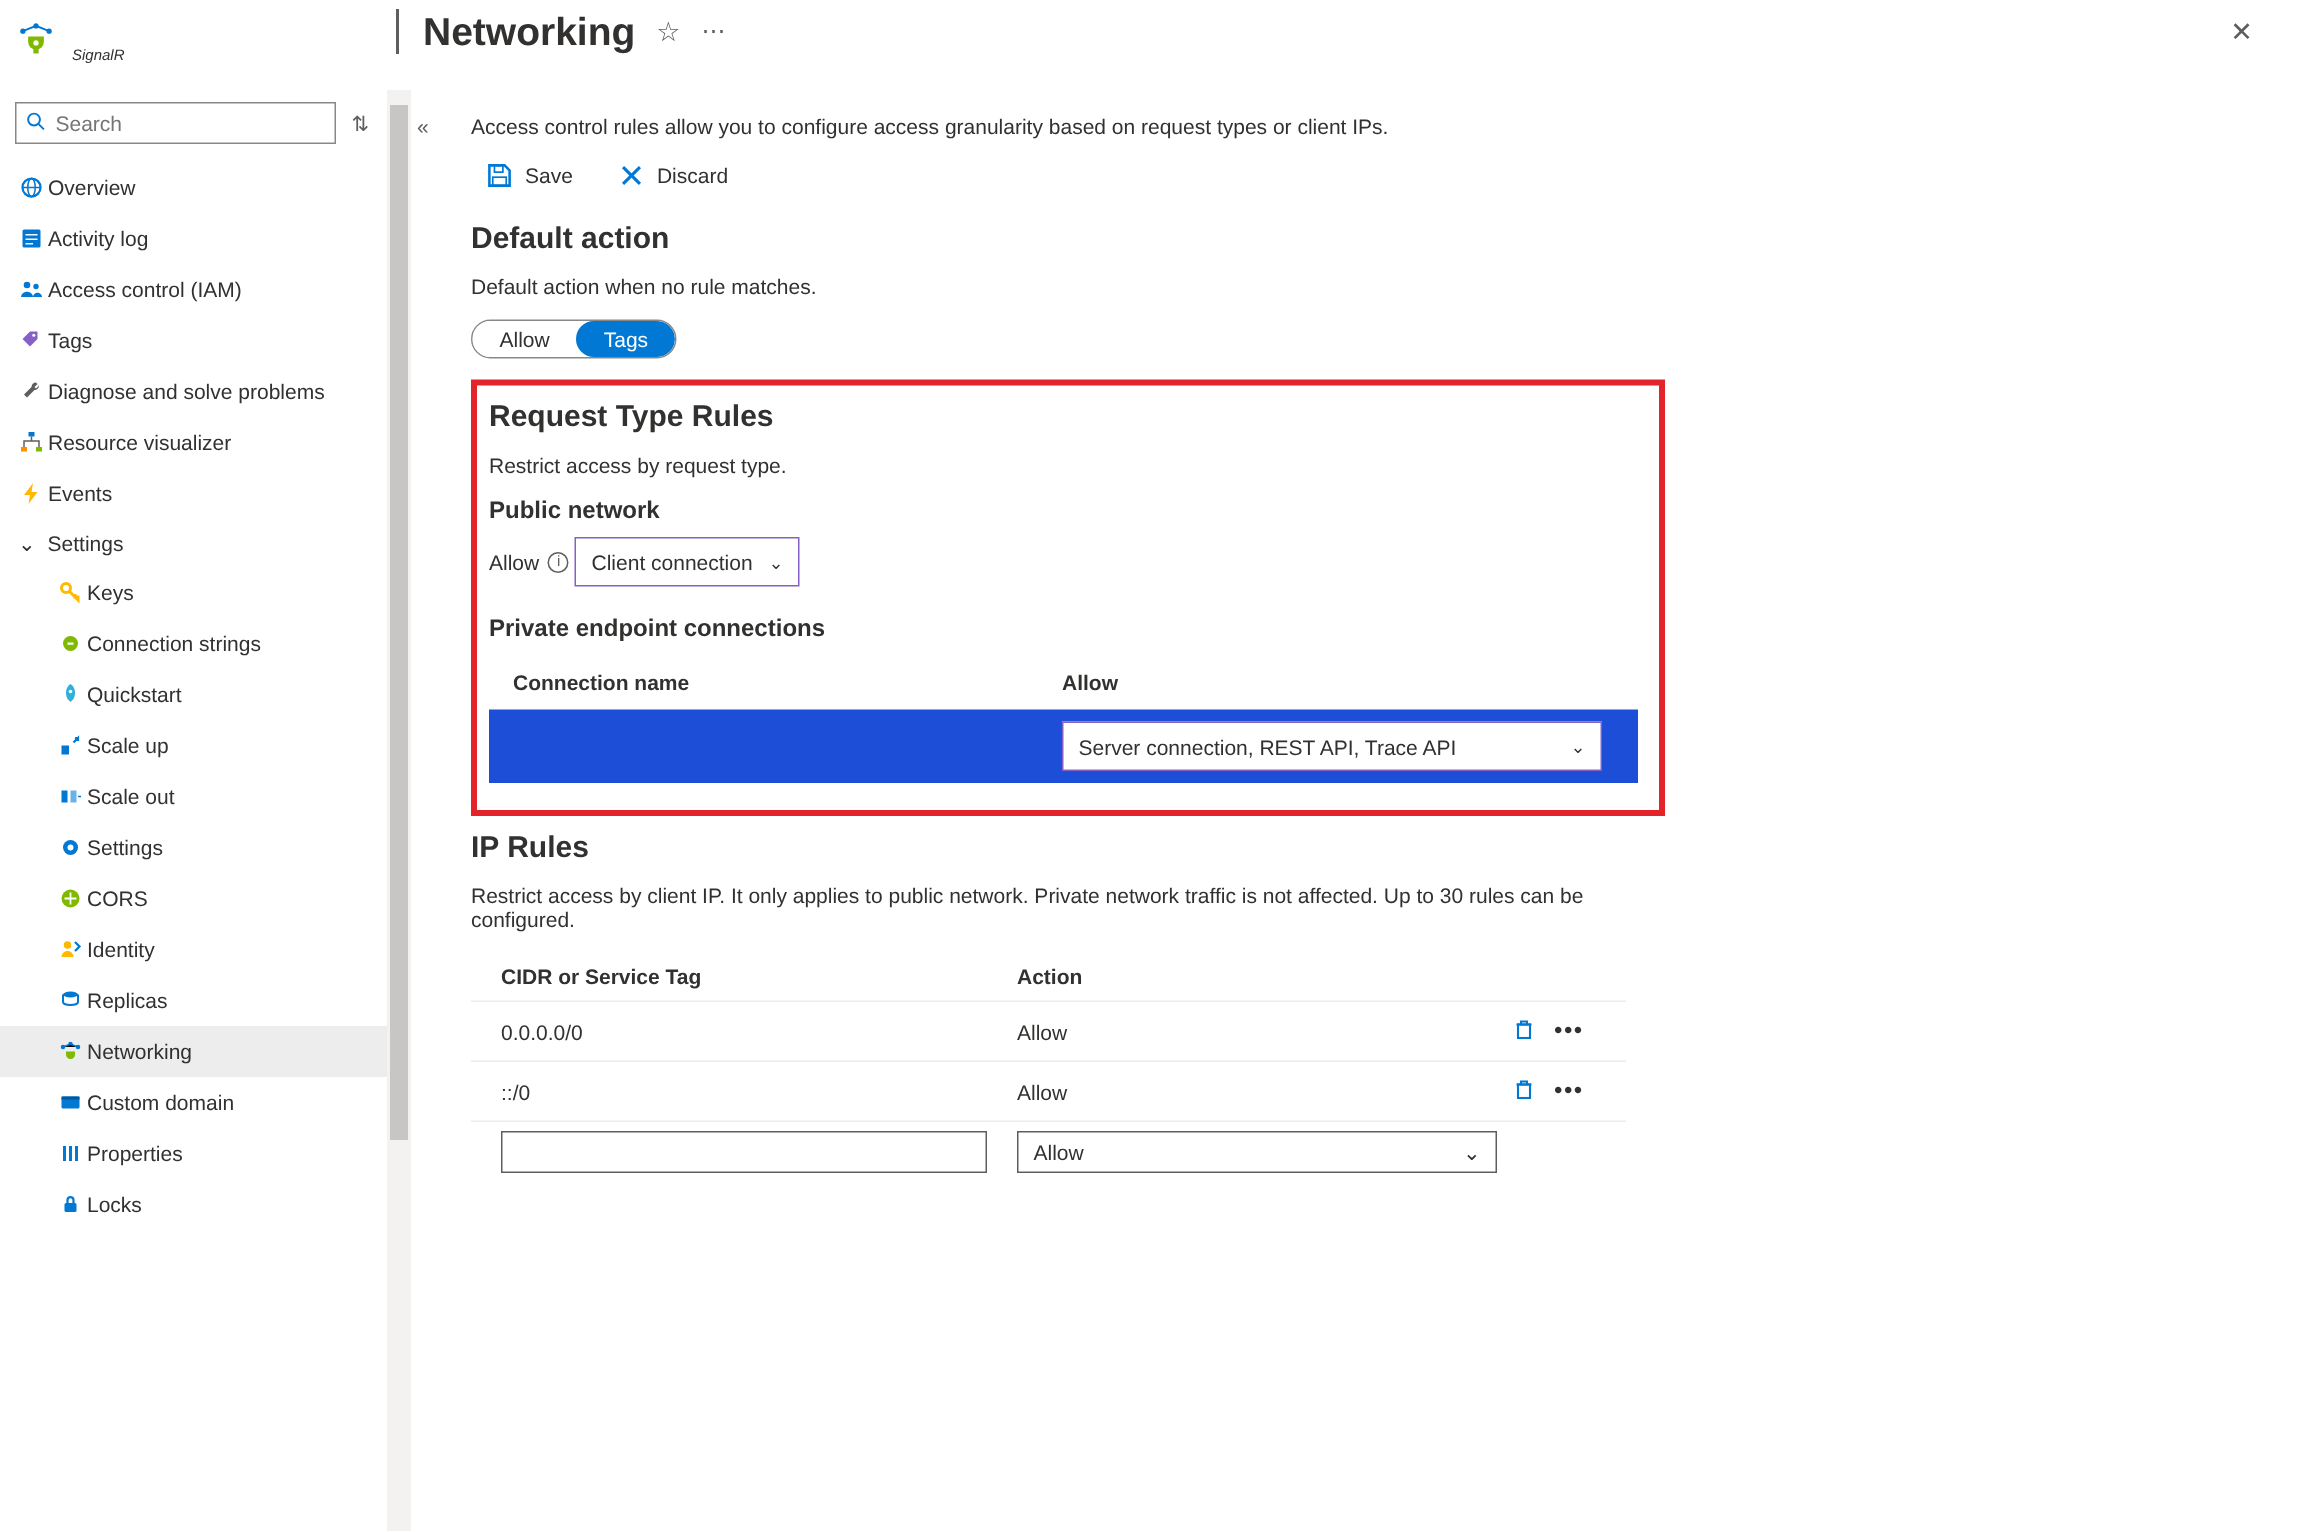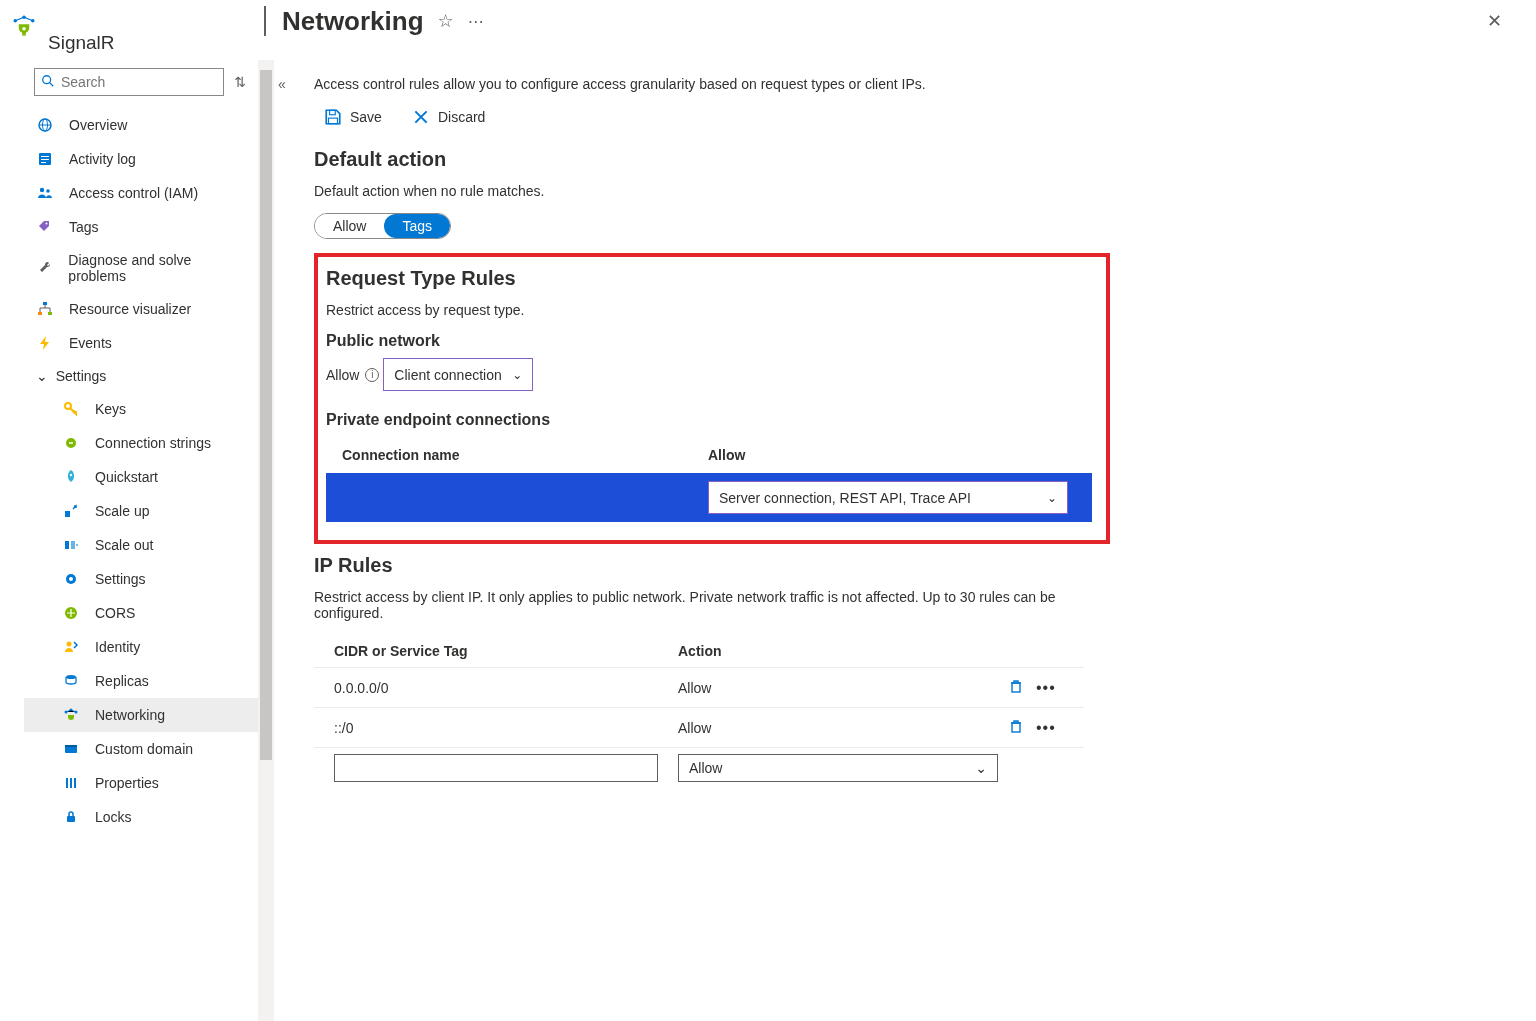--- a/index.html
+++ b/index.html
@@ -23,21 +23,21 @@
     width: 258px;
     padding: 8px 10px 0 10px;
     display: flex;
     align-items: flex-start;
     gap: 10px;
   }
   .signalr-icon {
     width: 28px; height: 28px; margin-top: 4px;
   }
   .resource-title-block { display: flex; flex-direction: column; }
-  .resource-title-block .name { font-size: 19px; color: #323130; margin-top: 24px;}
+  .resource-title-block .name { font-size: 10px; color: #323130; margin-top: 24px; font-style: italic;}
   .page-title-row {
     display: flex; align-items: center; gap: 14px;
     padding-top: 4px; padding-left: 6px;
     flex: 1;
   }
   .page-title-divider { width: 2px; height: 30px; background: #605e5c; margin-right:2px; }
   .page-title { font-size: 26px; font-weight: 600; }
   .star-icon { font-size: 18px; color: #605e5c; cursor: pointer; }
   .more-dots { font-size: 16px; color: #605e5c; cursor: pointer; letter-spacing:1px;}
   .close-x {
@@ -46,42 +46,41 @@
   }
   .body-row {
     display: flex; flex: 1; overflow: hidden;
   }
   
   .sidebar {
     width: 258px;
     border-right: none;
     display: flex; flex-direction: column;
     padding-top: 8px;
-    padding-left: 24px;
   }
   .search-wrap {
     display: flex; align-items: center; gap: 8px;
     padding: 0 10px 12px 10px;
   }
   .search-box {
     display: flex; align-items: center;
     border: 1px solid #8a8886;
     height: 28px; flex: 1;
     padding: 0 6px;
     gap: 6px;
   }
   .search-box input {
     border: none; outline: none; font-size: 14px; width: 100%;
     color: #605e5c;
   }
   .expand-toggle { color: #605e5c; font-size: 14px; cursor: pointer; padding:0 2px;}
   .nav { overflow-y: auto; flex: 1; }
   .nav-item {
     display: flex; align-items: center;
-    gap: 15px;
+    gap: 2px;
     padding: 8px 12px;
     font-size: 14px;
     color: #323130;
     cursor: pointer;
   }
   .nav-item.selected { background: #ededed; }
   .nav-item .ic { width: 18px; height: 18px; display:inline-flex; align-items:center; justify-content:center;}
   .nav-subhead {
     display: flex; align-items: center; gap: 8px;
     padding: 8px 12px; font-size: 14px; color: #323130; cursor: pointer;

